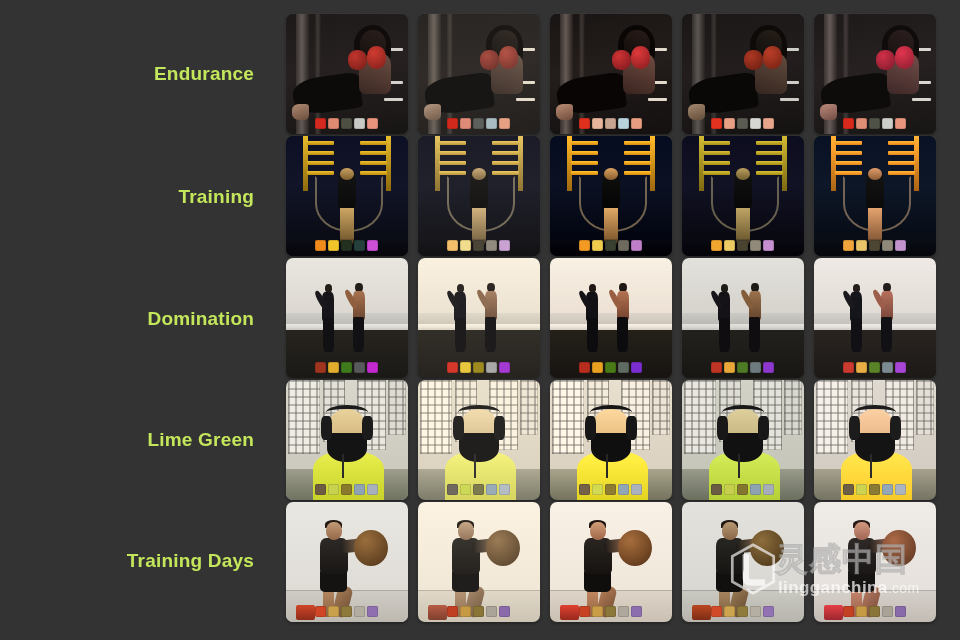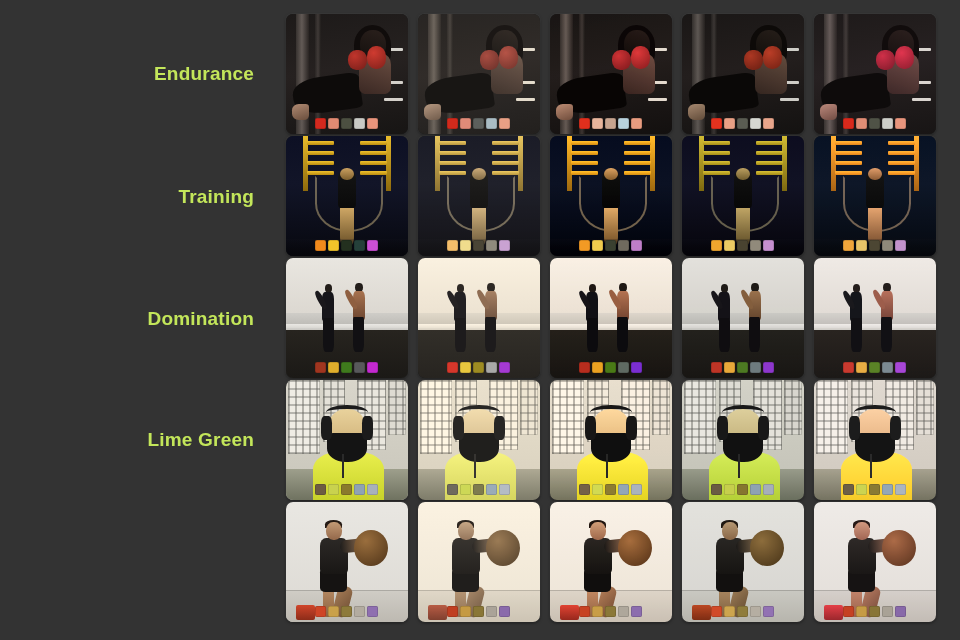--- a/index.html
+++ b/index.html
@@ -184,20 +184,21 @@
 </head>
 <body>
 
 <div id="stage">
 
   <div class="label-col">
     <div class="preset-label" style="top:74px">Endurance</div>
     <div class="preset-label" style="top:197px">Training</div>
     <div class="preset-label" style="top:319px">Domination</div>
     <div class="preset-label" style="top:440px">Lime Green</div>
+    <div class="preset-label" style="top:561px">Training Days</div>
   </div>
 
   <div class="grid" id="grid">
       <div class="row" style="top: 0px; position: absolute; height: 120px; width: 660px;">
         <div class="card" style="left: 0px;">
           <div class="photo sA">
             <div class="wallpipe"></div>
             <div class="wallpipe2"></div>
             <div class="bar1"></div>
             <div class="bar2"></div>
@@ -869,14 +870,22 @@
             <div class="sw" style="background: rgb(197, 65, 35);"></div>
             <div class="sw" style="background: rgb(198, 155, 68);"></div>
             <div class="sw" style="background: rgb(136, 117, 55);"></div>
             <div class="sw" style="background: rgb(169, 162, 150);"></div>
             <div class="sw" style="background: rgb(136, 105, 169);"></div>
           </div>
         </div>
       </div>
     </div>
 
+  <div class="watermark">
+    <svg class="wm-logo" viewBox="0 0 60 60">
+      <path d="M30 3 L53 16 L53 44 L30 57 L7 44 L7 16 Z" fill="none" stroke="rgba(255,255,255,.9)" stroke-width="3"></path>
+      <path d="M22 17 L22 40 Q22 45 28 45 L40 45" fill="none" stroke="rgba(255,255,255,.95)" stroke-width="7" stroke-linecap="square"></path>
+    </svg>
+    <div class="wm-cn">灵感中国</div>
+    <div class="wm-en"><span>linggan</span><b>china</b><span class="dom">.com</span></div>
+  </div>
 
 </div>
 
 </body></html>

